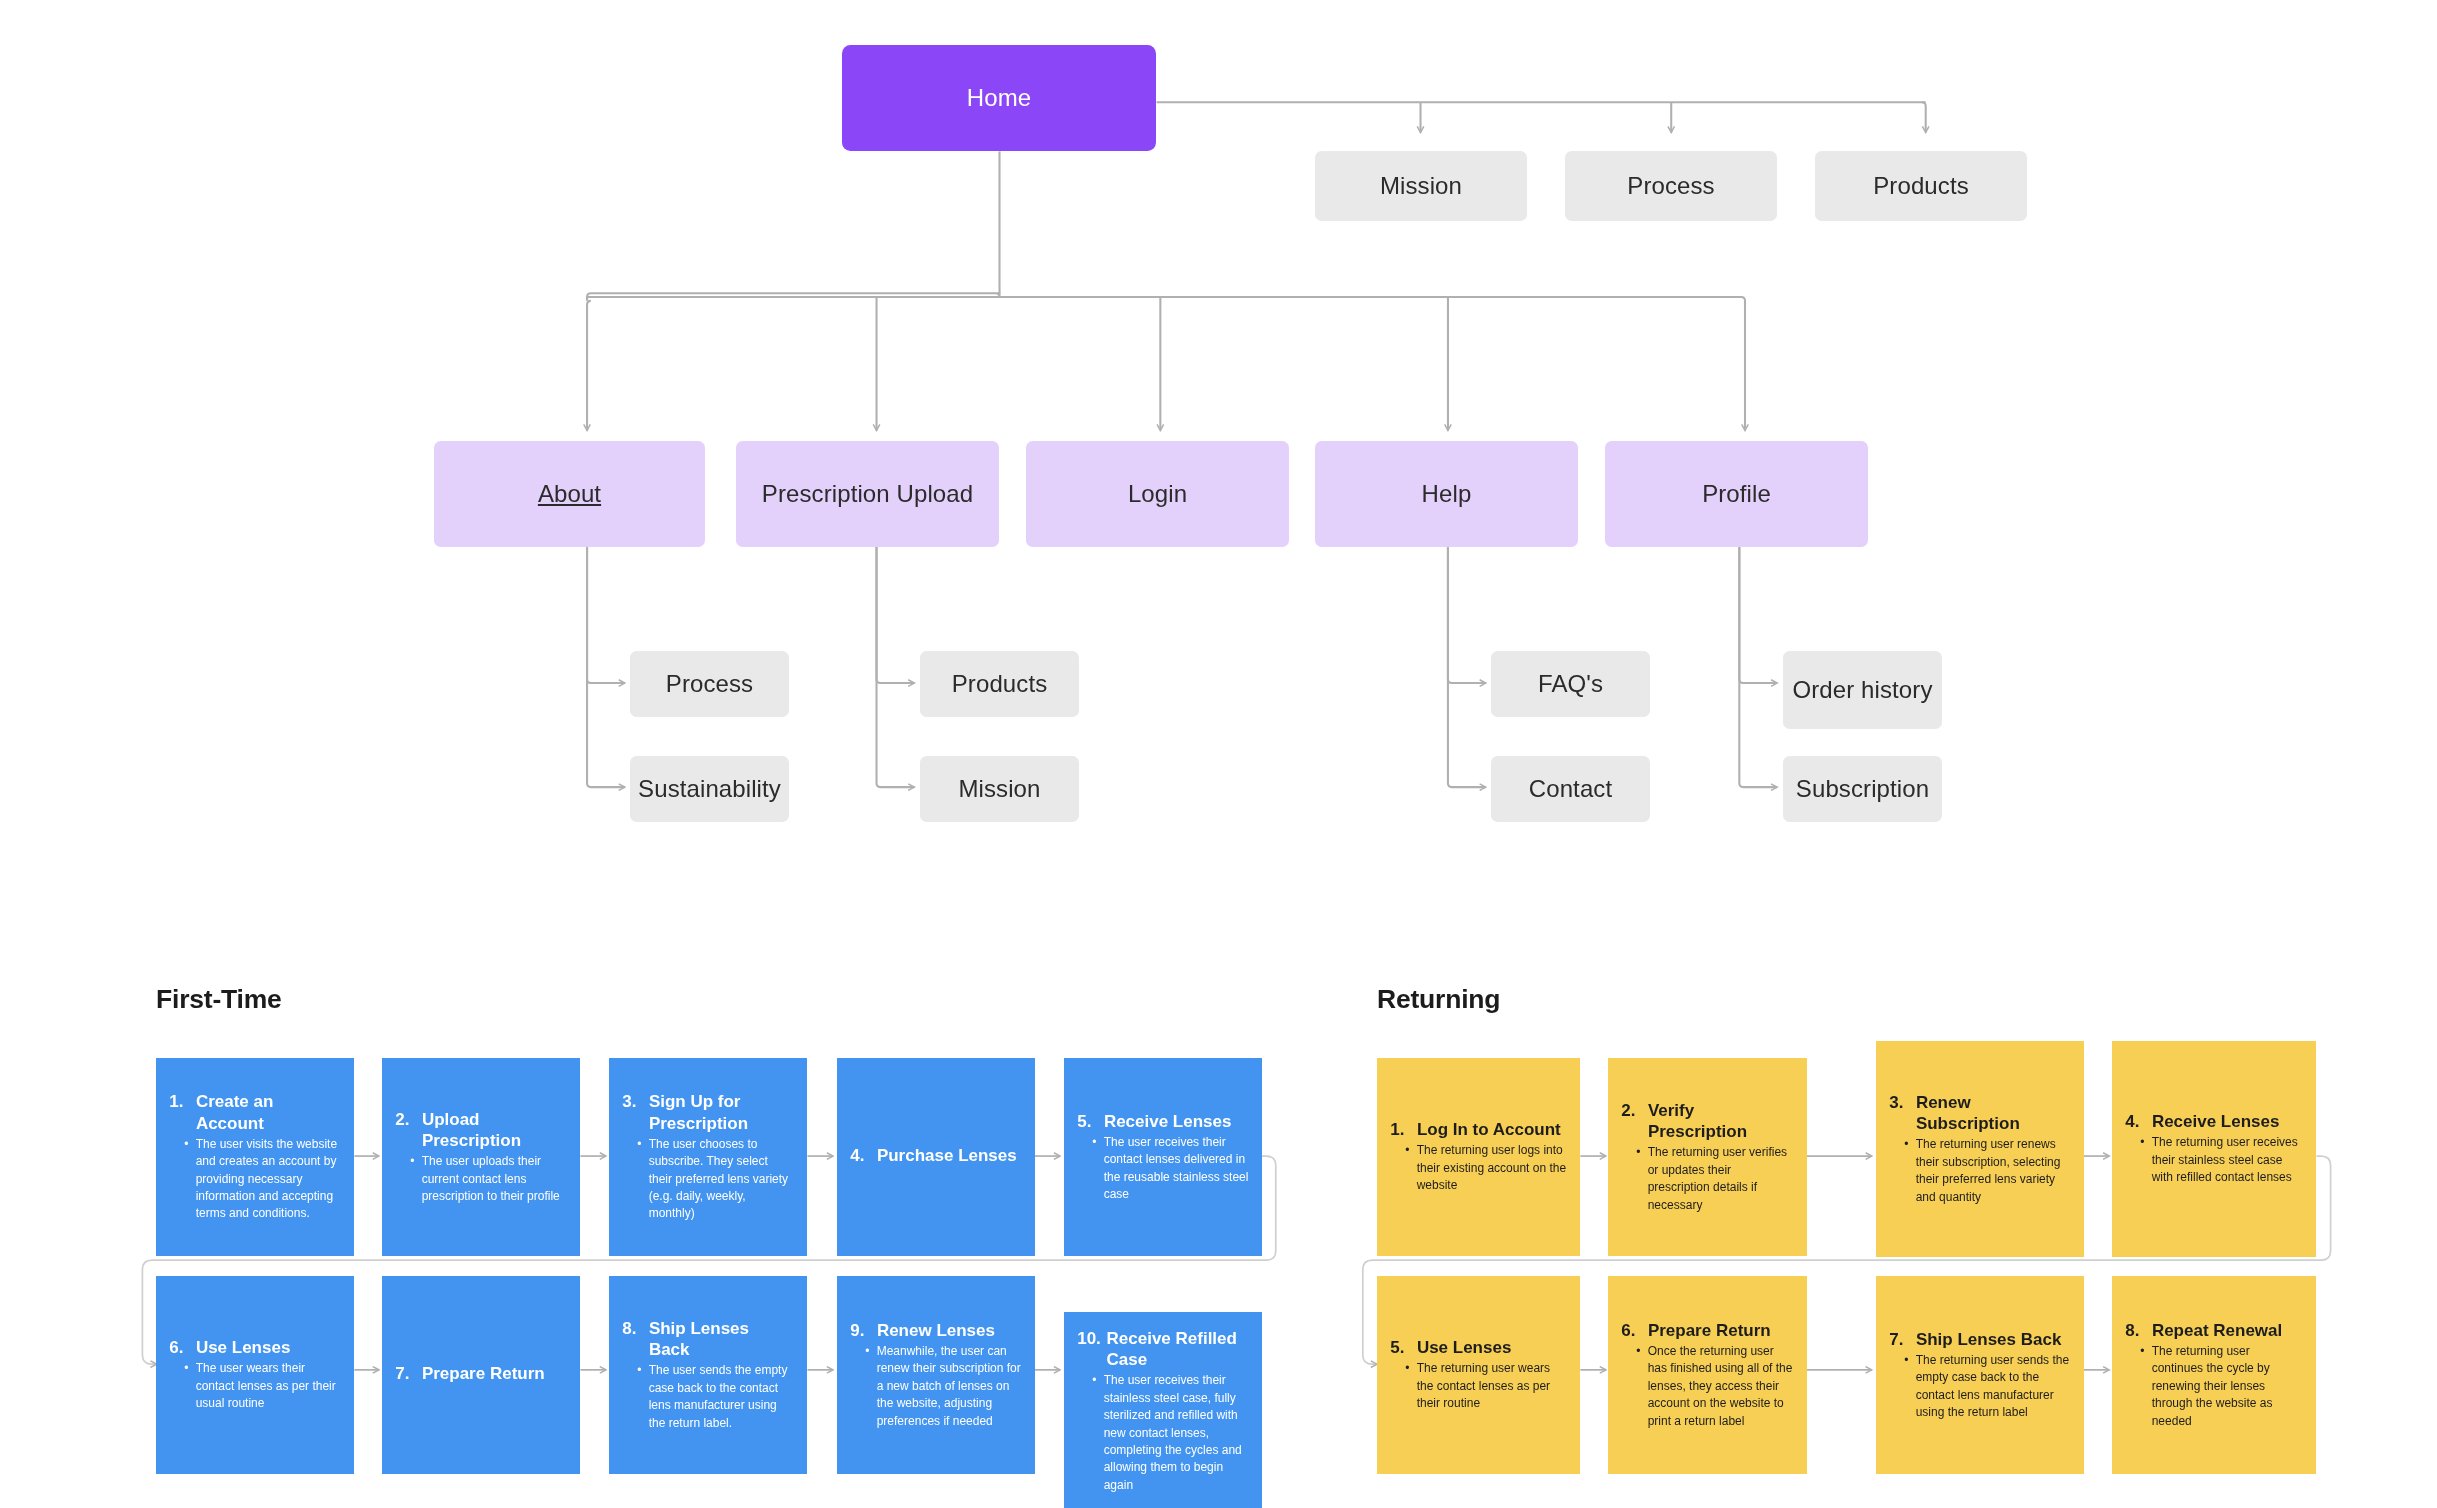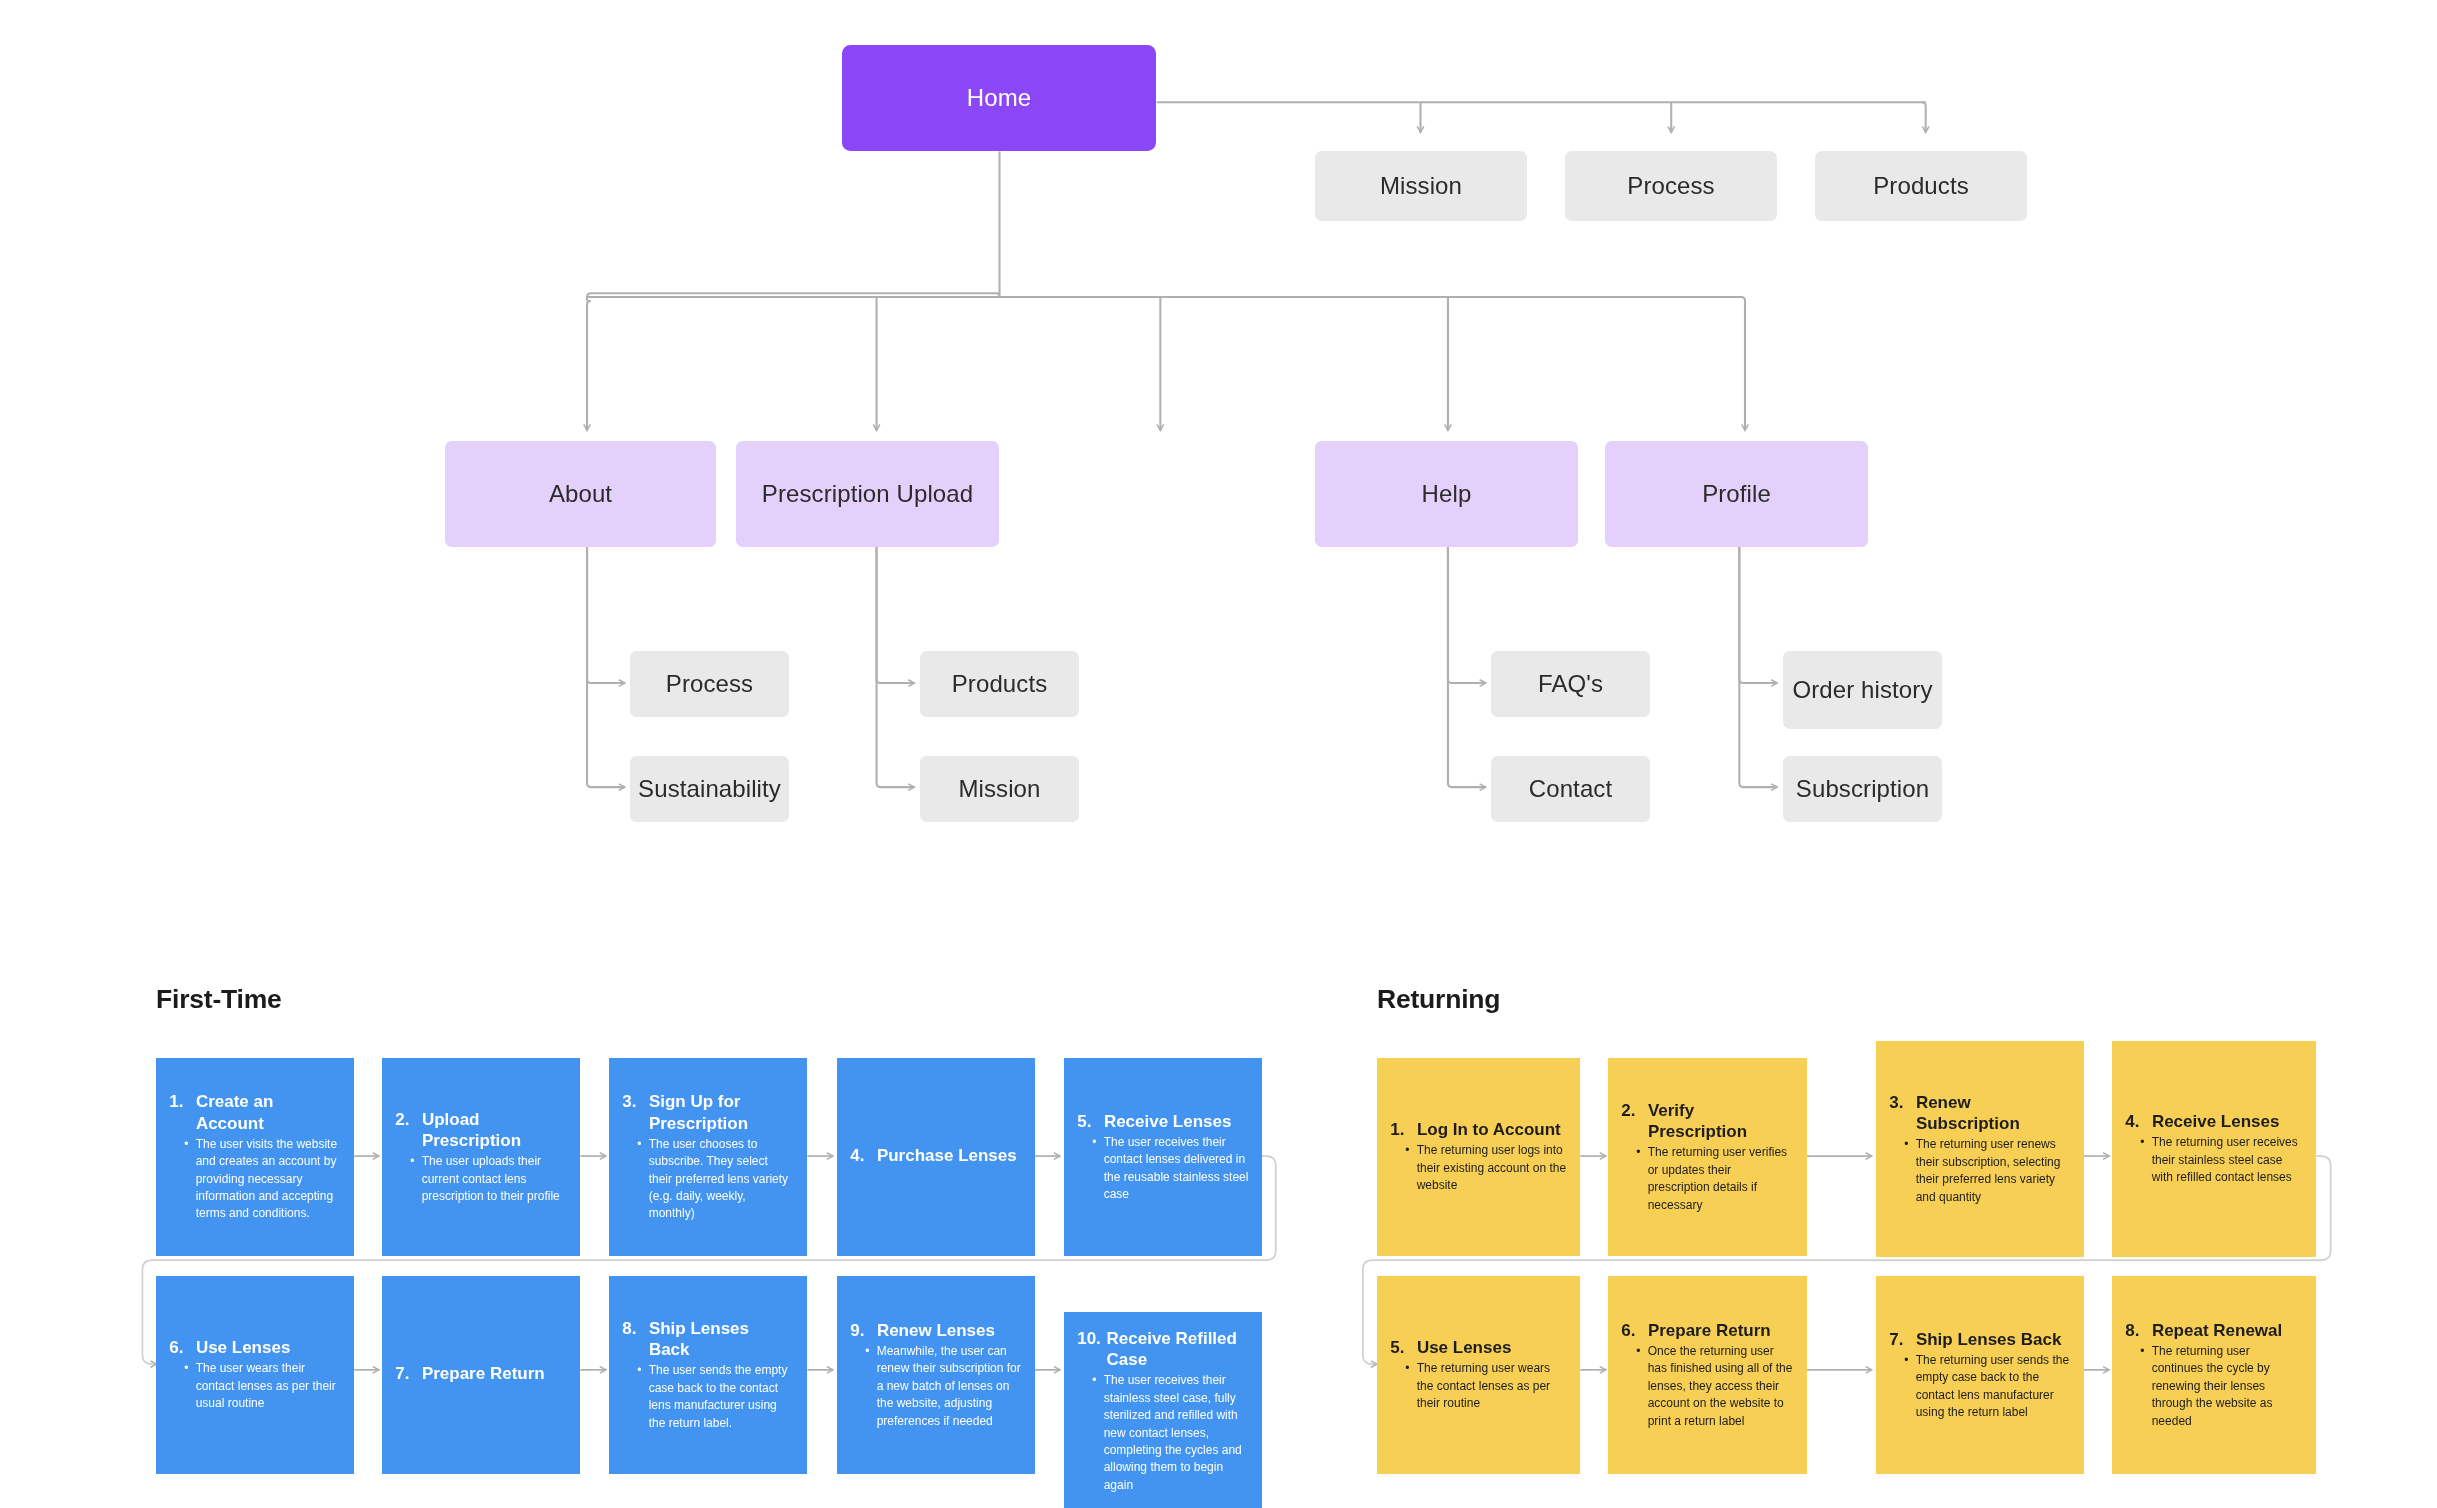--- a/index.html
+++ b/index.html
@@ -167,26 +167,29 @@
   <div class="node root" style="left:842px; top:45px; width:314px; height:106px;">
     <span>Home</span>
   </div>
   <div class="node leaf" style="left:1565px; top:151px; width:212px; height:70px;">
     <span>Process</span>
   </div>
   <div class="node leaf" style="left:1815px; top:151px; width:212px; height:70px;">
     <span>Products</span>
   </div>
 
-  <div class="node section" style="left:445px; top:441px; width:271px; height:106px;">
+  <div class="node section" style="left:434px; top:441px; width:271px; height:106px;text-decoration:underline;">
     <span>About</span>
   </div>
   <div class="node section" style="left:736px; top:441px; width:263px; height:106px;">
     <span>Prescription Upload</span>
   </div>
+  <div class="node section" style="left:1026px; top:441px; width:263px; height:106px;">
+    <span>Login</span>
+  </div>
   <div class="node section" style="left:1315px; top:441px; width:263px; height:106px;">
     <span>Help</span>
   </div>
   <div class="node section" style="left:1605px; top:441px; width:263px; height:106px;">
     <span>Profile</span>
   </div>
 
   <div class="node leaf" style="left:630px; top:651px; width:159px; height:66px;">
     <span>Process</span>
   </div>

